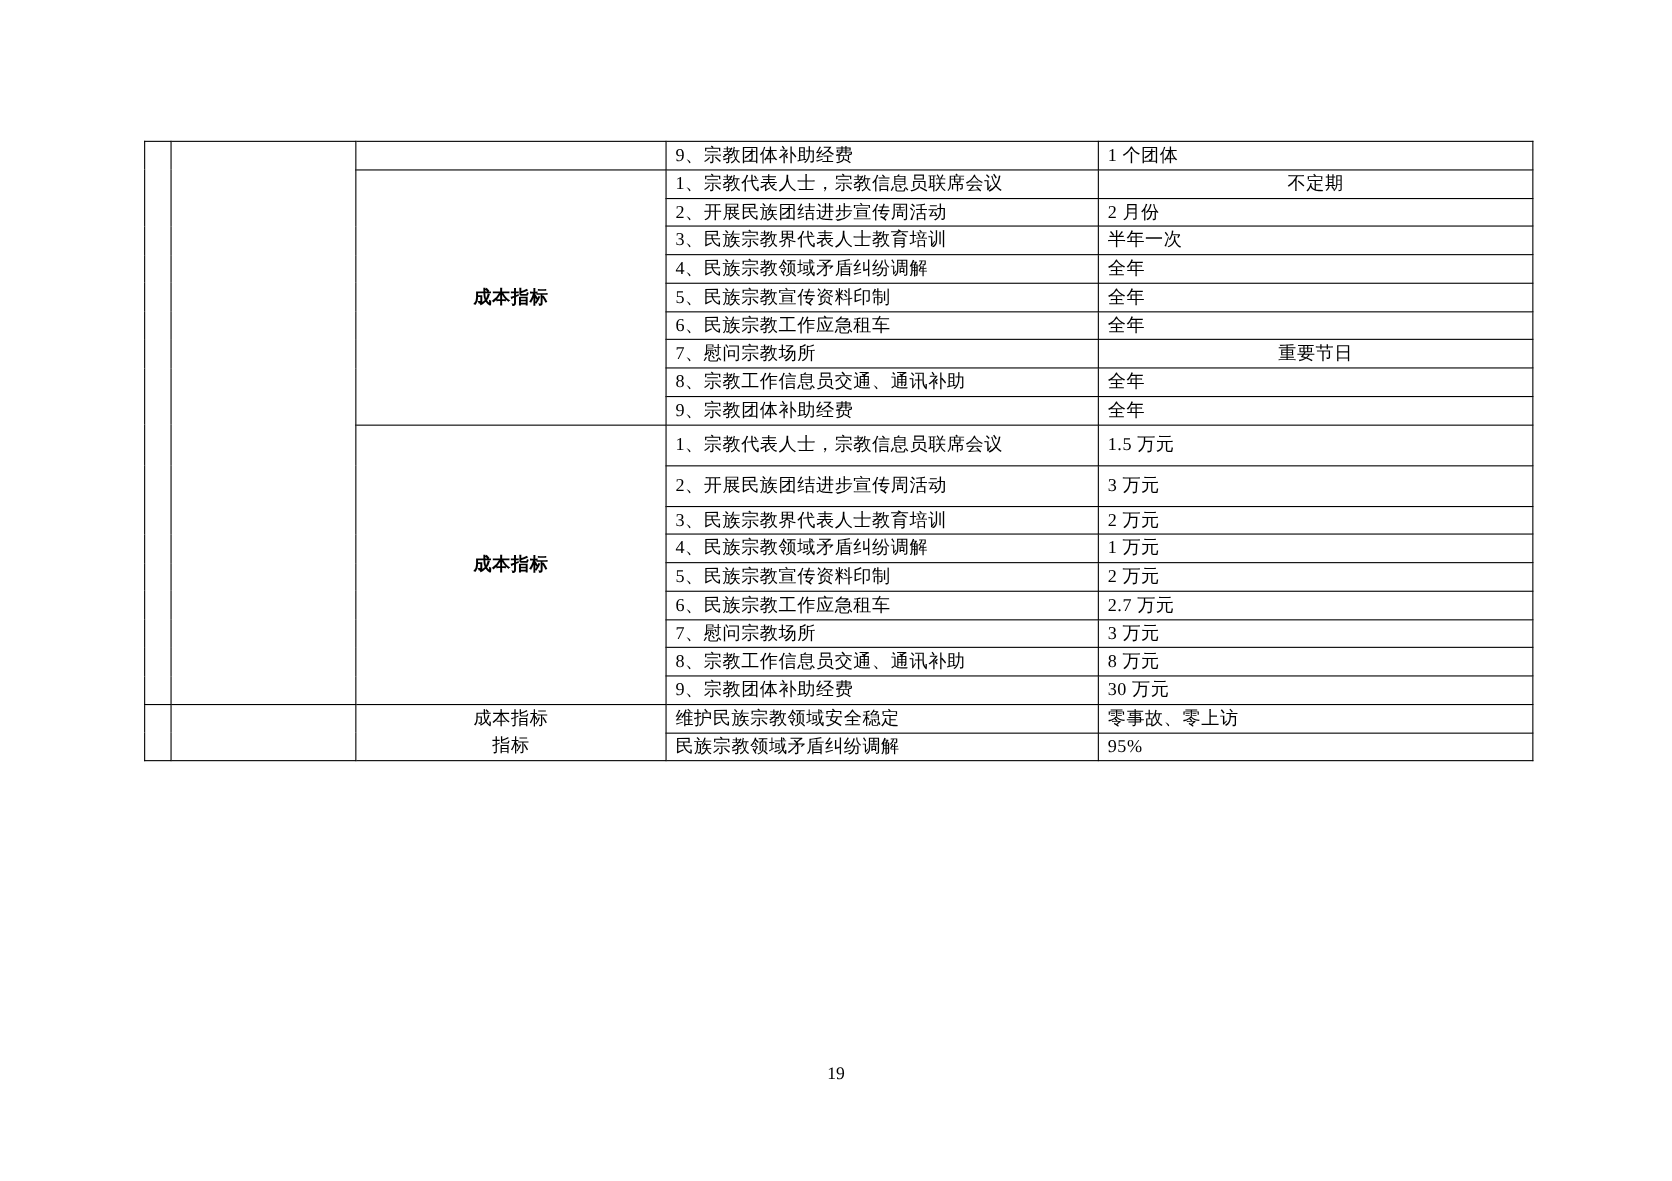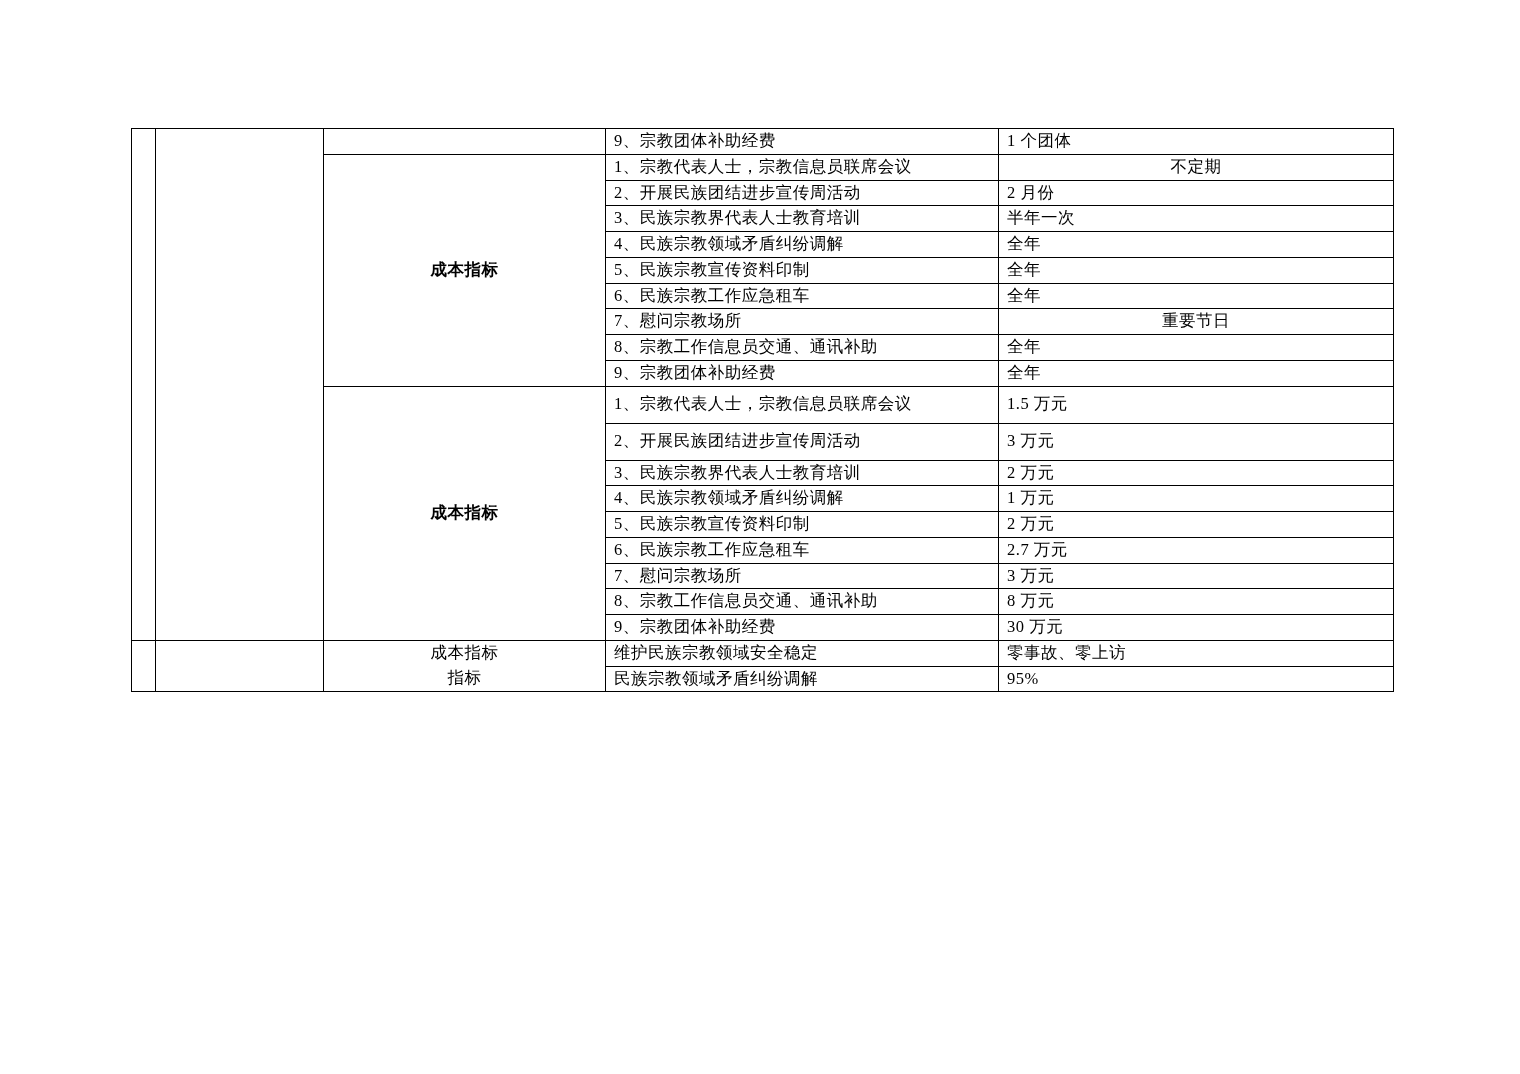--- a/index.html
+++ b/index.html
@@ -190,13 +190,14 @@
         <td class="item">维护民族宗教领域安全稳定</td>
         <td class="val">零事故、零上访</td>
       </tr>
       <tr>
         <td class="item">民族宗教领域矛盾纠纷调解</td>
         <td class="val">95%</td>
       </tr>
     </tbody>
   </table>
 
+  <div class="page-number">19</div>
 </div>
 
 </body></html>

